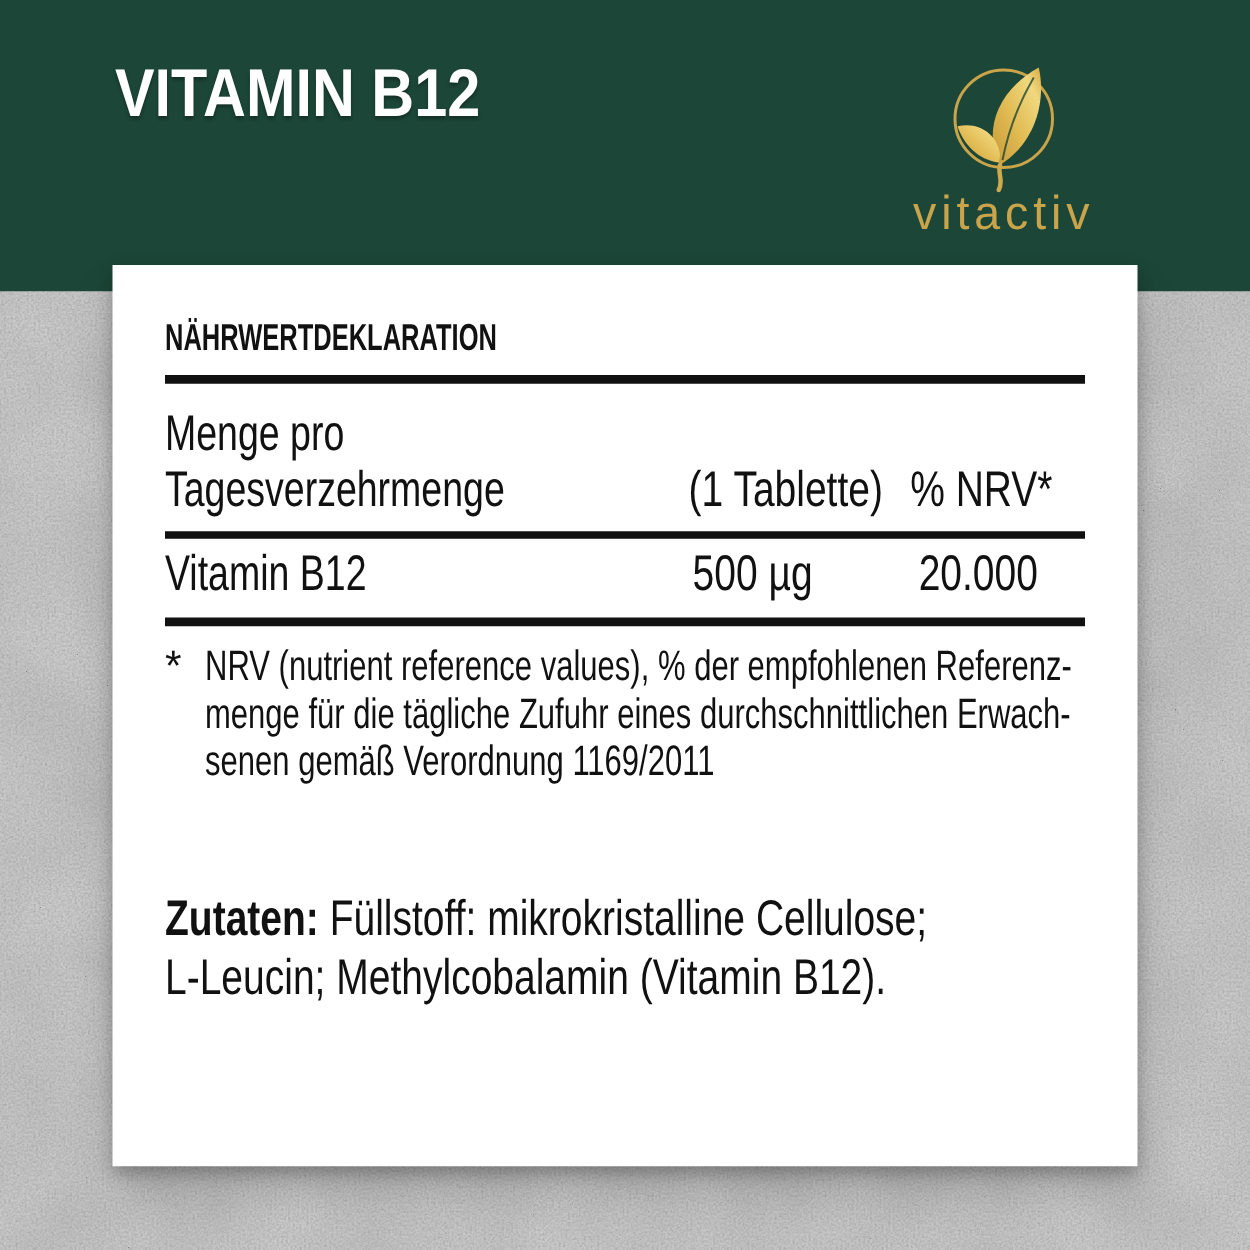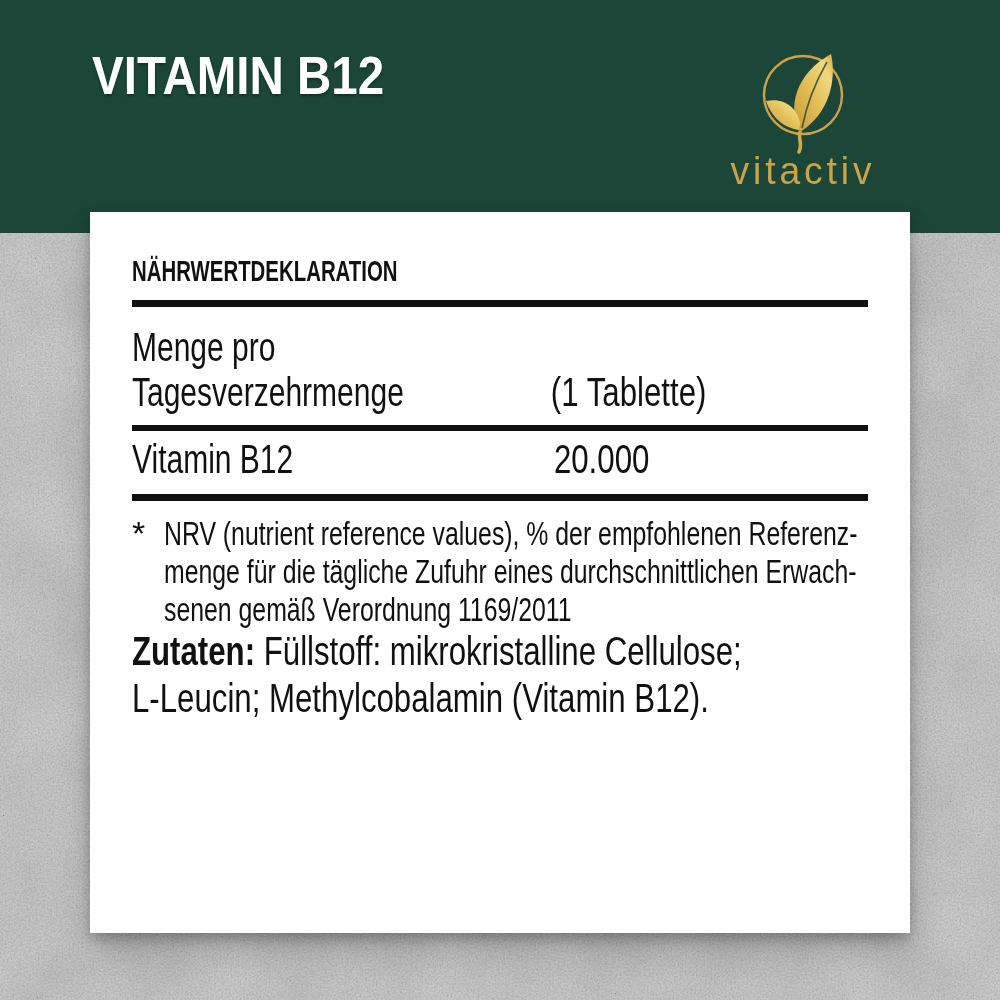--- a/index.html
+++ b/index.html
@@ -57,21 +57,21 @@
   }
   .trow .c2, .trow .c3 { text-align:center; align-self:end; }
   .thead { margin-top:18px; }
   .thead .cell-line { display:block; }
   .tdata { padding:6px 0 12px 0; }
   
   .footnote { margin-top:13px; display:flex; font-size:34px; line-height:38px; }
   .fn-marker { width:32px; flex:0 0 32px; }
   .fn-line { display:block; }
   
-  .ingredients { font-size:40px; line-height:47px; }
+  .ingredients { margin-top:84px; font-size:40px; line-height:47px; }
   .ing-line { display:block; }
   .bold { font-weight:700; }
 </style>
 </head>
 <body>
 
 <div class="concrete">
   <svg width="1000" height="1000" aria-hidden="true">
     <defs>
       <filter id="blotch" x="0" y="0" width="100%" height="100%" color-interpolation-filters="sRGB">
@@ -127,26 +127,28 @@
   <h2 class="t-heading"><span class="cx sx68">NÄHRWERTDEKLARATION</span></h2>
 
   <div class="rule r1"></div>
 
   <div class="trow thead">
     <div class="c1">
       <span class="cell-line"><span class="cx sx75">Menge pro</span></span>
       <span class="cell-line"><span class="cx sx75">Tagesverzehrmenge</span></span>
     </div>
     <div class="c2"><span class="cx-r sx78">(1 Tablette)</span></div>
+    <div class="c3"><span class="cx-r sx78">% NRV*</span></div>
   </div>
 
   <div class="rule r2"></div>
 
   <div class="trow tdata">
     <div class="c1"><span class="cx sx75">Vitamin B12</span></div>
+    <div class="c2"><span class="cx-r sx78">500 µg</span></div>
     <div class="c3"><span class="cx-r sx78">20.000</span></div>
   </div>
 
   <div class="rule r3"></div>
 
   <div class="footnote">
     <span class="fn-marker">*</span>
     <span class="fn-text">
       <span class="fn-line"><span class="cx sx73">NRV (nutrient reference values), % der empfohlenen Referenz-</span></span>
       <span class="fn-line"><span class="cx sx73">menge für die tägliche Zufuhr eines durchschnittlichen Erwach-</span></span>

